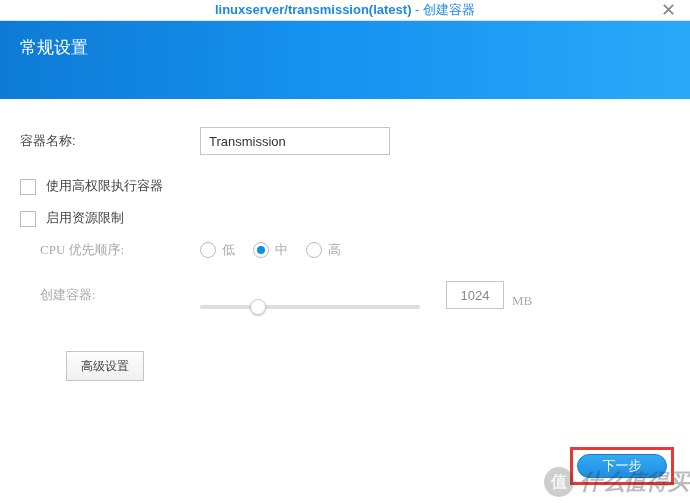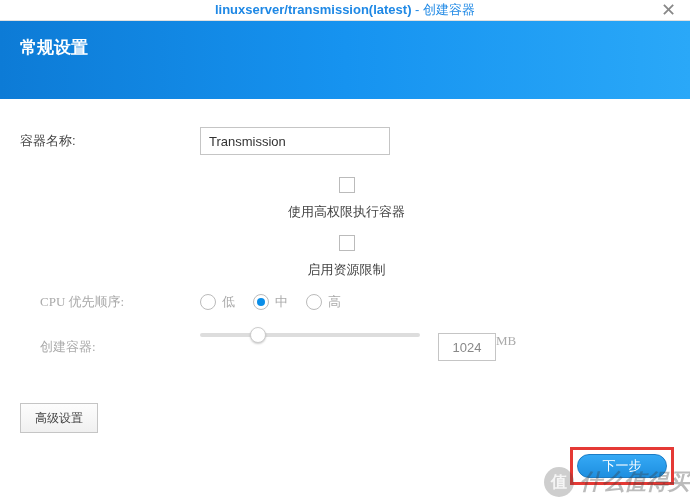--- a/index.html
+++ b/index.html
@@ -2,38 +2,38 @@
 <html><head>
   <meta charset="utf-8">
   <style>
     * { box-sizing: border-box; margin: 0; padding: 0; font-family: "Microsoft YaHei", Arial, sans-serif; }
     body { width: 690px; height: 503px; background: #fff; overflow: hidden; position: relative; }
     .titlebar { height: 21px; display: flex; align-items: center; justify-content: center; border-bottom: 1px solid #e0e0e0; position: relative; }
     .titlebar-text { color: #1e88e5; font-weight: bold; font-size: 13px; }
     .titlebar-text .suffix { color: #1e88e5; font-weight: normal; }
     .close-btn { position: absolute; right: 14px; top: 50%; transform: translateY(-50%); color: #888; font-size: 18px; cursor: pointer; }
     .banner { height: 78px; background: linear-gradient(90deg, #0d7bd6 0%, #1693f0 50%, #2aa8f8 100%); padding: 15px 20px 0 20px; color: #fff; }
-    .banner h2 { font-size: 17px; font-weight: bold; margin-bottom: 6px; }
+    .banner h2 { font-size: 17px; font-weight: normal; margin-bottom: 6px; }
     .banner p { font-size: 12px; opacity: 0.95; }
     .content { padding: 28px 17px 10px 20px; font-size: 13px; color: #444; }
     .row { display: flex; align-items: center; margin-bottom: 22px; }
     .label { width: 180px; flex-shrink: 0; }
     .text-input { height: 28px; width: 190px; border: 1px solid #c5c5c5; padding: 0 8px; font-size: 13px; color: #333; }
-    .checkbox-row { display: flex; align-items: center; margin-bottom: 14px; gap: 10px; flex-direction: column; }
+    .checkbox-row { display: flex; align-items: flex-end; margin-bottom: 14px; gap: 10px; }
     .checkbox { width: 16px; height: 16px; border: 1px solid #bbb; background: #fff; cursor: pointer; }
     .sub { margin-left: 20px; margin-top: 6px; }
     .radio-group { display: flex; align-items: center; gap: 18px; }
     .radio { width: 16px; height: 16px; border: 1px solid #bbb; border-radius: 50%; display: inline-flex; align-items: center; justify-content: center; cursor: pointer; }
     .radio.checked::after { content: ""; width: 8px; height: 8px; border-radius: 50%; background: #0a8ee8; }
     .radio-opt { display: flex; align-items: center; gap: 6px; color: #aaa; }
     .slider-track { width: 220px; height: 4px; background: #ddd; border-radius: 2px; position: relative; margin-right: 18px; }
     .slider-thumb { position: absolute; left: 50px; top: -6px; width: 16px; height: 16px; border-radius: 50%; background: #fff; border: 1px solid #ccc; box-shadow: 0 1px 2px rgba(0,0,0,0.2); }
-    .mem-fields { display: flex; align-items: flex-start; gap: 0; }
+    .mem-fields { display: flex; align-items: flex-end; gap: 8px; }
     .mem-input { width: 58px; height: 28px; border: 1px solid #c5c5c5; text-align: center; color: #888; font-size: 13px; }
-    .adv-btn { margin-top: 20px; height: 30px; padding: 0 14px; border: 1px solid #c5c5c5; background: linear-gradient(#fdfdfd, #f0f0f0); font-size: 12px; color: #444; cursor: pointer; }
+    .adv-btn { margin-top: 20px; height: 30px; padding: 0 14px; border: 1px solid #c5c5c5; background: linear-gradient(#fdfdfd, #f0f0f0); font-size: 12px; color: #444; cursor: pointer; margin-left: 46px; }
     .footer { position: absolute; bottom: 18px; right: 16px; display: flex; align-items: center; }
     .highlight-box { border: 3px solid #e53935; padding: 4px; }
     .next-btn { width: 90px; height: 24px; background: linear-gradient(#35a9f5, #1e8fe0); border: 1px solid #1b7cc5; color: #fff; font-size: 13px; cursor: pointer; border-radius: 12px; }
     .watermark { position: absolute; right: 0; bottom: 6px; display: flex; align-items: center; gap: 6px; color: rgba(60,60,60,0.35); font-size: 22px; font-weight: bold; font-style: italic; pointer-events: none; }
     .watermark-badge { width: 30px; height: 30px; border-radius: 50%; background: rgba(60,60,60,0.25); color: rgba(255,255,255,0.8); display: flex; align-items: center; justify-content: center; font-size: 16px; font-style: normal; }
     .disabled-label { color: #aaa; font-family: Liberation Serif, serif; }
   </style>
 </head>
 <body>
 

